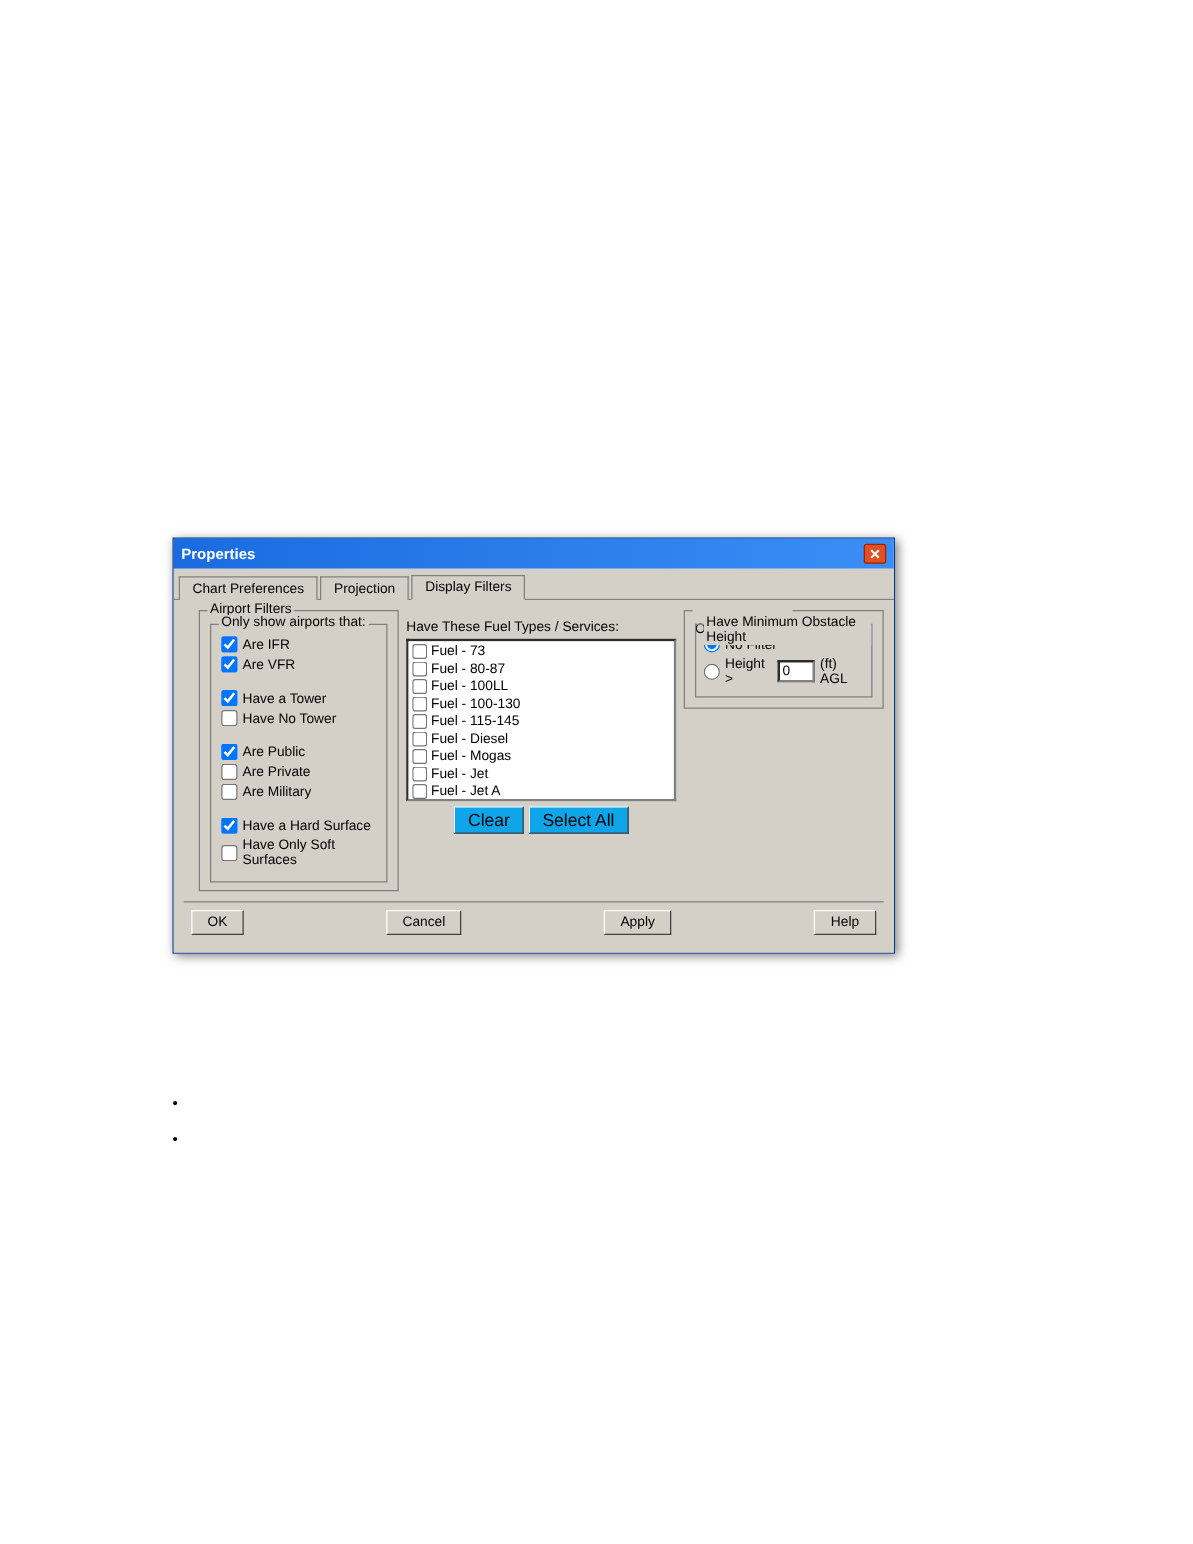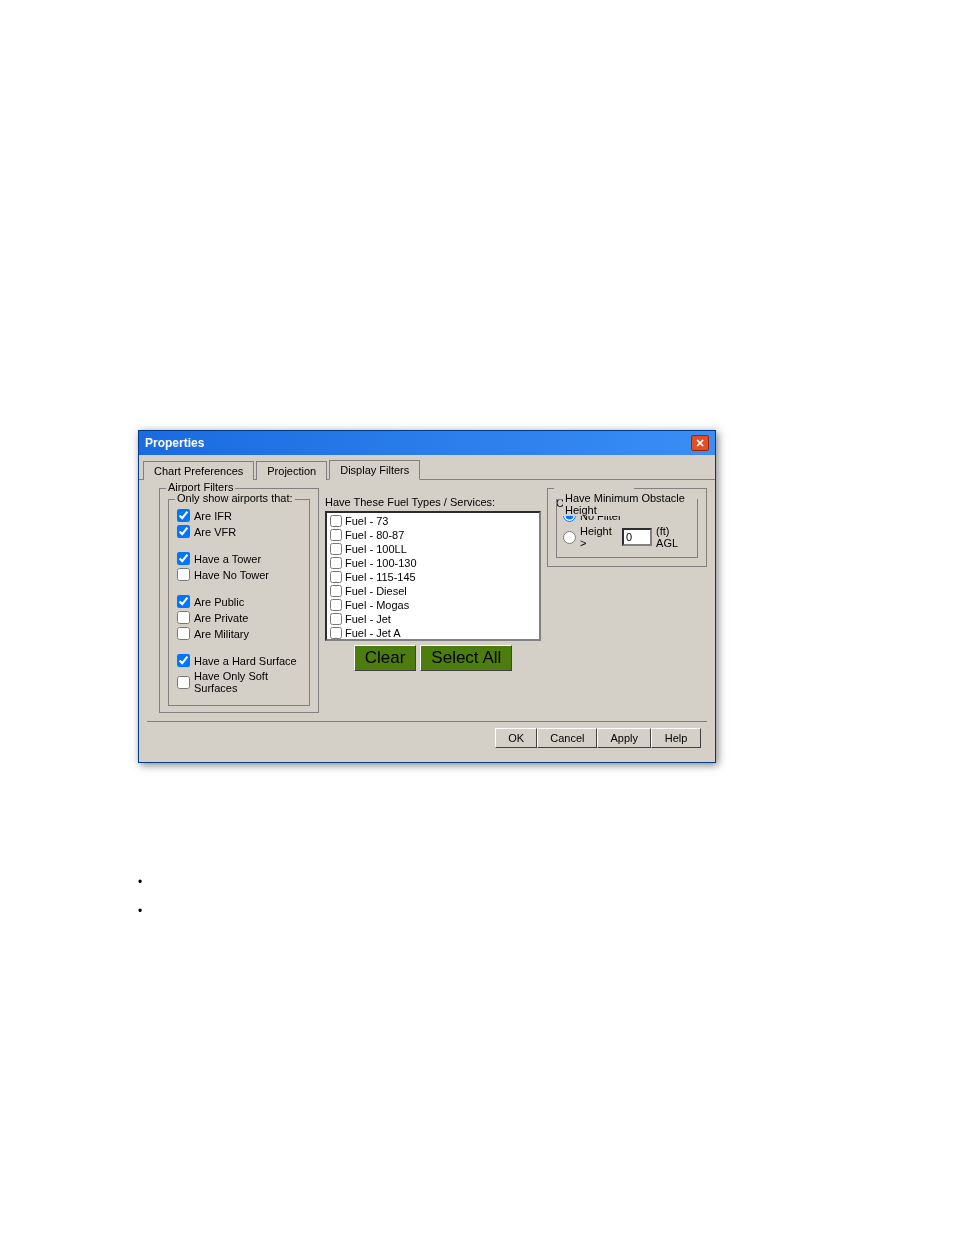--- a/index.html
+++ b/index.html
@@ -172,22 +172,22 @@
       background: white;
       height: 18px;
       font-size: 11px;
       width: 30px;
       padding: 1px 2px;
     }
 
     
     .buttons-area {
       display: flex;
-      justify-content: flex-end;
-      gap: 0;
+      justify-content: space-between;
+      gap: 12px;
       margin-top: 8px;
       padding: 6px 6px;
       border-top: 1px solid #808080;
     }
 
     .btn {
       background: #d4d0c8;
       border: 1px solid #808080;
       border-right-color: #404040;
       border-bottom-color: #404040;
@@ -198,28 +198,28 @@
       cursor: pointer;
       min-width: 50px;
     }
 
     .btn-ok {
       min-width: 40px;
     }
 
     
     .small-btn {
-      background: #4d7c0f;
+      background: #0ea5e9;
       border: 1px solid #808080;
       border-right-color: #404040;
       border-bottom-color: #404040;
       border-left-color: #ffffff;
       border-top-color: #ffffff;
       padding: 2px 10px;
-      font-size: 17px;
+      font-size: 14px;
       cursor: pointer;
     }
 
     .small-btns-row {
       display: flex;
       gap: 4px;
       margin-top: 4px;
       justify-content: center;
     }
 

